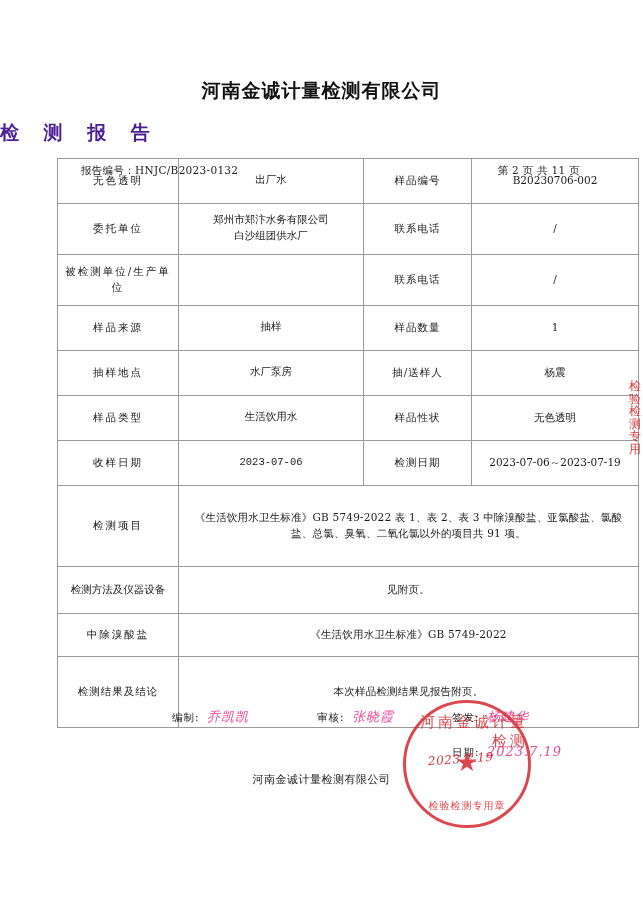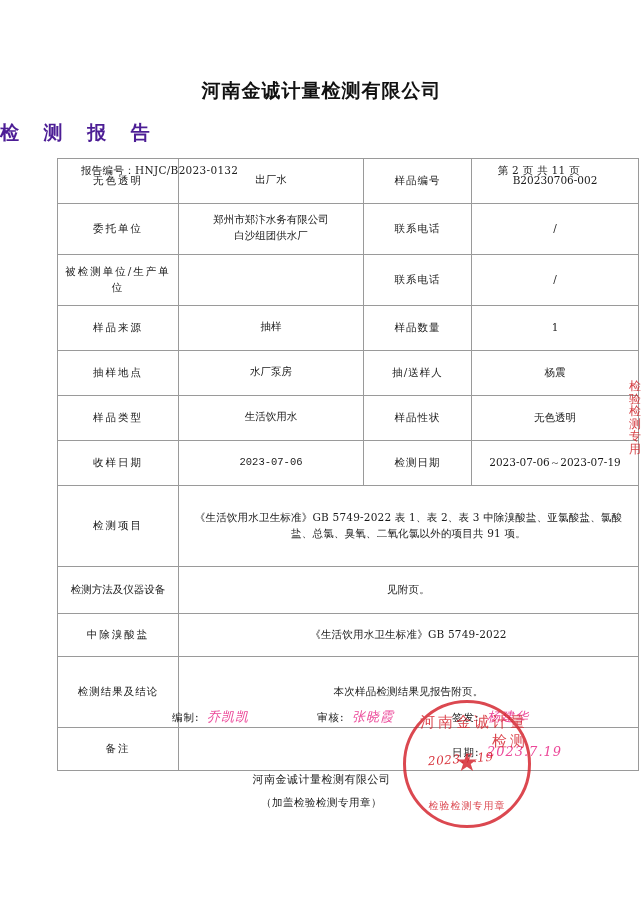--- a/index.html
+++ b/index.html
@@ -302,24 +302,20 @@
         <td class="label block-label" style="height:38px;letter-spacing:0px;">检测方法及仪器设备</td>
         <td class="block-text" colspan="3">见附页。</td>
       </tr>
       <tr>
         <td class="label block-label" style="height:34px;">中除溴酸盐</td>
         <td class="block-text center" colspan="3">《生活饮用水卫生标准》GB 5749-2022</td>
       </tr>
       <tr>
         <td class="label block-label" style="height:62px;letter-spacing:1px;">检测结果及结论</td>
         <td class="block-text" colspan="3">本次样品检测结果见报告附页。</td>
-      </tr>
-      <tr>
-        <td class="label block-label" style="height:34px;">备注</td>
-        <td class="block-text" colspan="3"></td>
       </tr>
     </tbody>
   </table>
 
   <div class="sign-zone">
     <div class="sign-row">
       <span class="sign-item s1">
         <span class="lbl">编制:</span>
         <span class="hand">乔凯凯</span>
       </span>
@@ -331,21 +327,20 @@
         <span class="lbl">签发:</span>
         <span class="hand">杨建华</span>
       </span>
       <span class="sign-item s4">
         <span class="lbl">日期:</span>
         <span class="hand">2023.7.19</span>
       </span>
     </div>
 
     <div class="company-line">河南金诚计量检测有限公司</div>
-    <div class="stamp-note">（加盖检验检测专用章）</div>
   </div>
 
   <div class="seal">
     <div class="seal-text-top">河南金诚计量检测</div>
     <div class="star">★</div>
     <div class="seal-text-bottom">检验检测专用章</div>
   </div>
   <div class="seal-date">2023.7.19</div>
 
   <div class="edge-stamp">检验检测专用</div>

